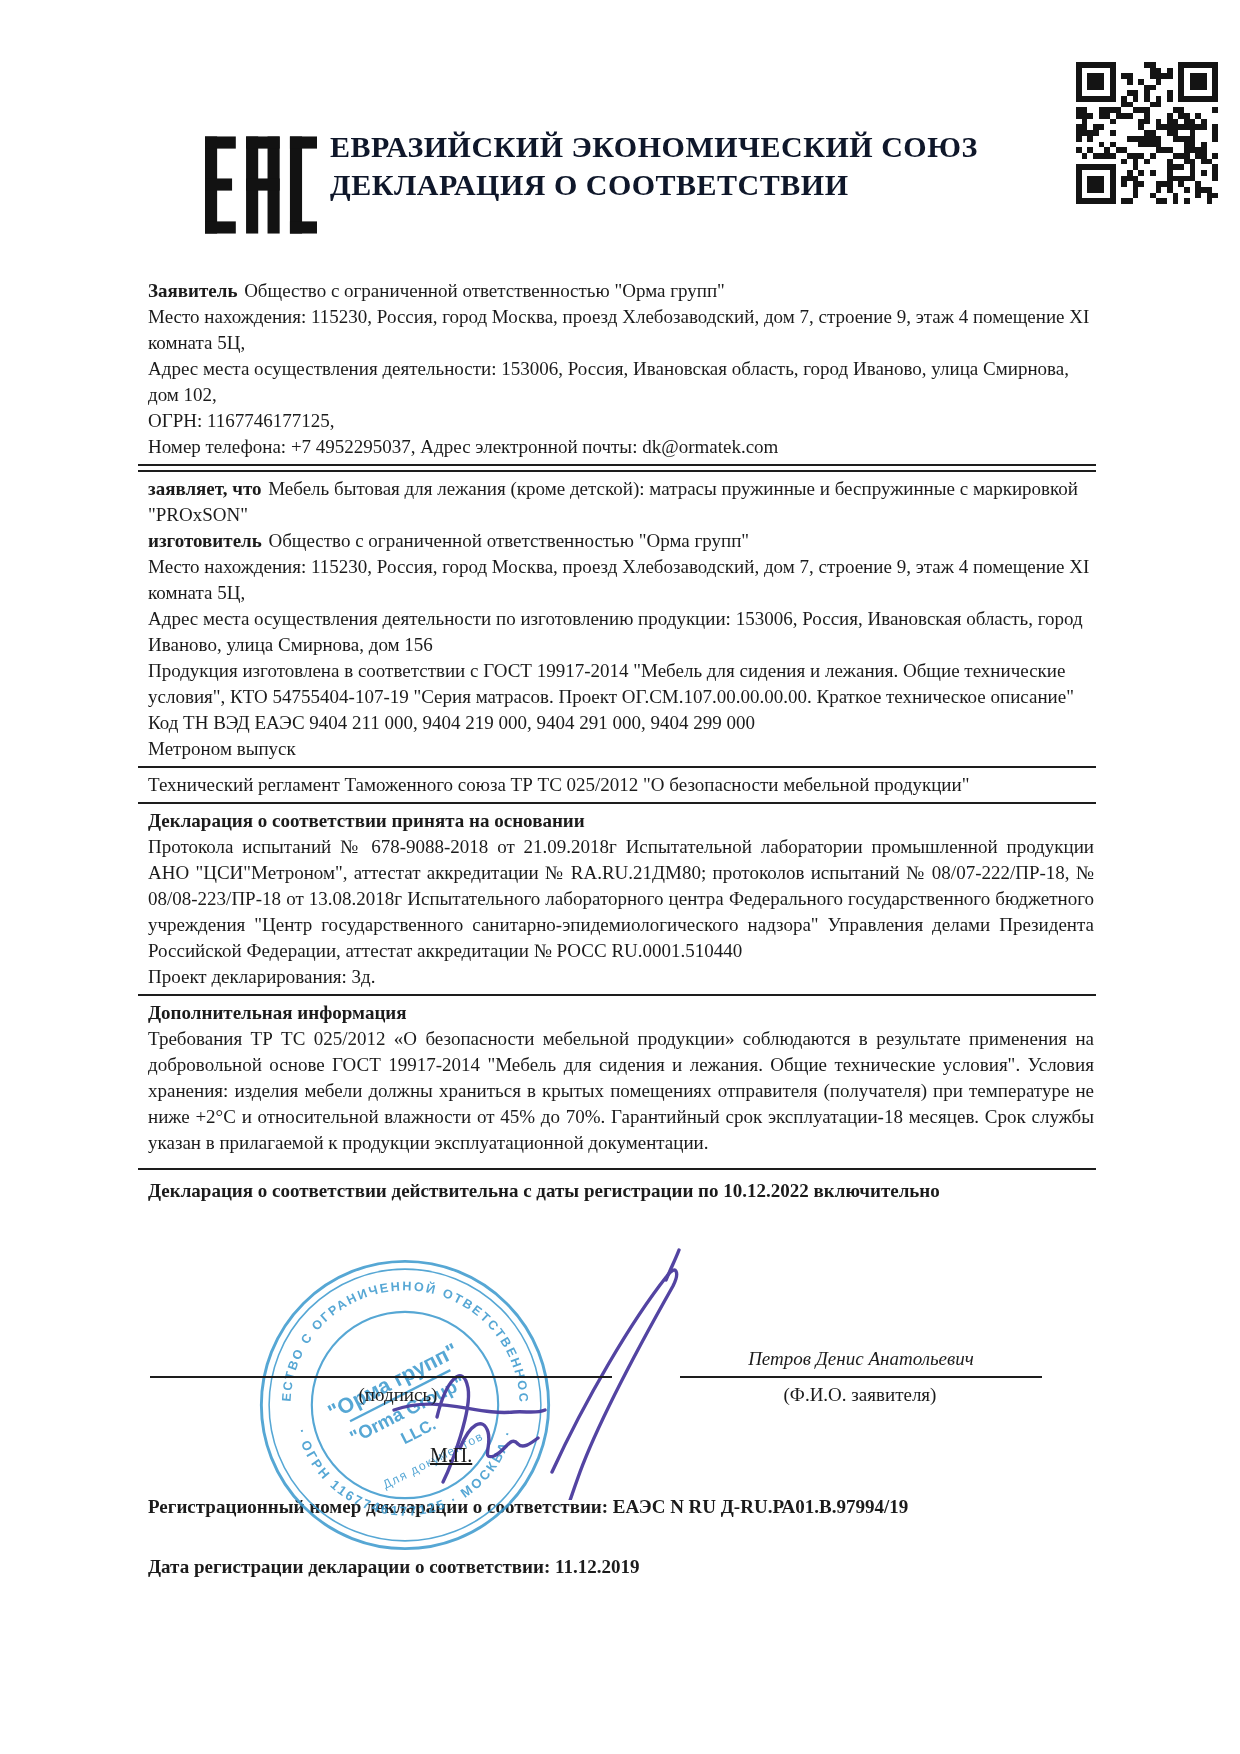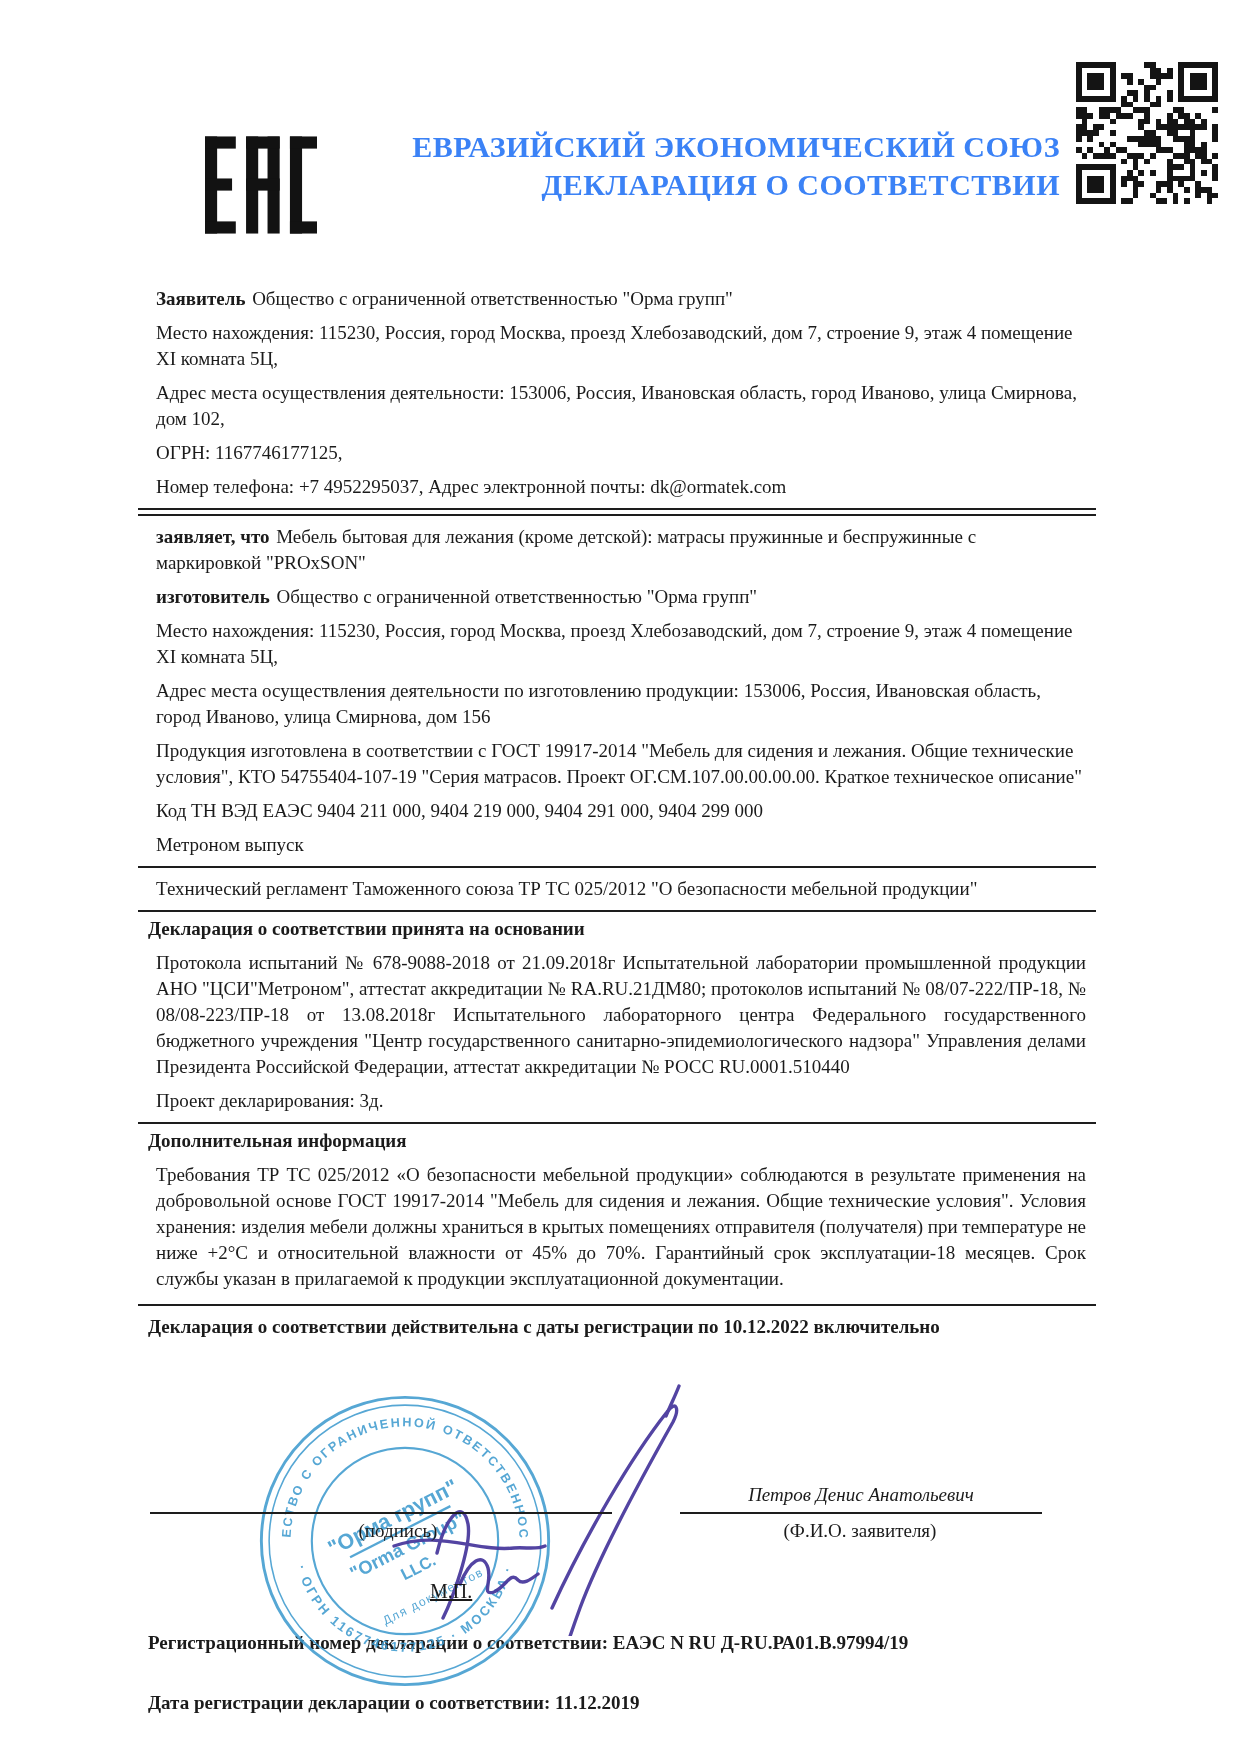--- a/index.html
+++ b/index.html
@@ -10,31 +10,31 @@
     color:#1b1b1b;
     overflow:hidden;
     position:relative;
   }
   .page{position:absolute;inset:0;}
 
   
   .eac-logo{position:absolute;left:205px;top:133px;width:112px;height:104px;}
   .title-block{
     position:absolute;left:330px;top:128px;width:730px;
-    text-align:right;font-weight:bold;line-height:1.28;
-    font-size:30px;letter-spacing:0.5px;color:#3b82f6;
+    text-align:left;font-weight:bold;line-height:1.28;
+    font-size:30px;letter-spacing:0.5px;color:#0f172a;
   }
   .qr{position:absolute;left:1076px;top:62px;width:142px;height:142px;}
 
   
   .content{
     position:absolute;left:148px;top:278px;width:946px;
     font-size:19px;line-height:26px;
   }
-  p.para{margin:8px;}
+  p.para{margin:0;}
   p.just{text-align:justify;}
   .lbl{font-weight:bold;margin-right:0.35em;}
   .hr{border:none;border-top:2px solid #1d1d1d;margin:4px 0 4px -10px;width:958px;}
   .hd{font-weight:bold;margin:0;}
   .validity{font-weight:bold;margin:8px 0 11px 0;}
 
   
   .sig-block{position:relative;margin-top:26px;height:146px;}
   .sig-line-left{position:absolute;left:2px;top:146px;width:462px;border-top:2px solid #1d1d1d;}
   .sig-podpis{position:absolute;left:160px;top:152px;width:180px;text-align:center;}

